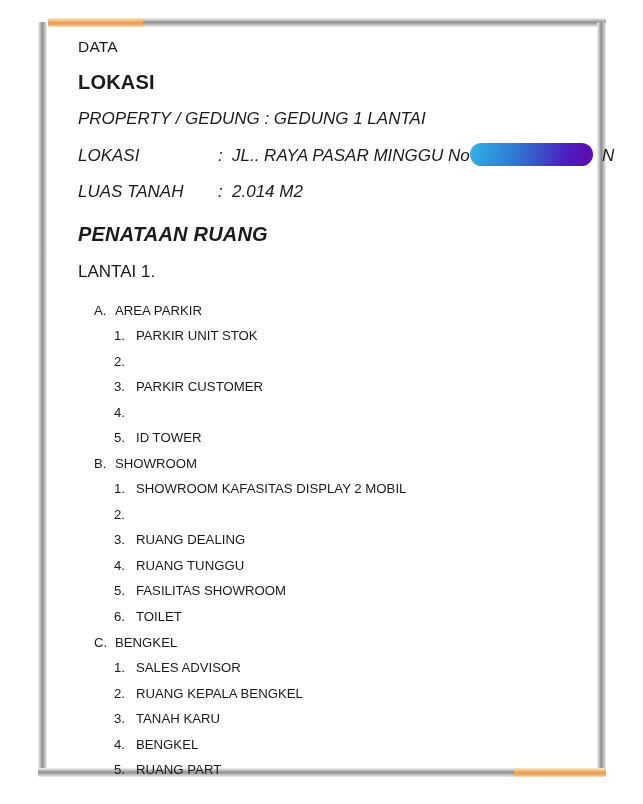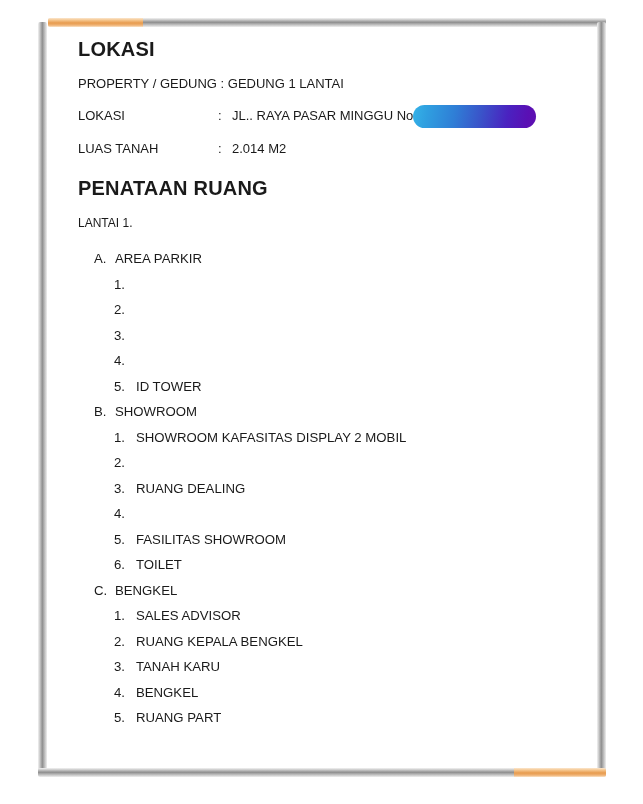--- a/index.html
+++ b/index.html
@@ -111,27 +111,29 @@
   }
   .section-title {
     font-size: 20px;
     font-weight: 700;
     letter-spacing: 0.2px;
     margin: 0 0 17px 0;
     line-height: 1.1;
   }
   .section-title.second {
     margin: 21px 0 18px 0;
+    font-style: italic;
   }
 
   .meta-line {
-    font-size: 13px;
+    font-size: 17px;
     line-height: 1.1;
     margin: 8px 0 18px 0;
     white-space: nowrap;
+    font-style: italic;
   }
   .meta-line .lbl {
     display: inline-block;
   }
   .meta-line.cols .lbl {
     width: 140px;
   }
   .meta-line .sep {
     display: inline-block;
     width: 14px;
@@ -154,21 +156,21 @@
     top: -4px;
     width: 123px;
     height: 23px;
     border-radius: 12px;
     background: linear-gradient(100deg,
         #35b3e8 0%, #2f9fe0 12%, #2f7ed6 34%,
         #3a53c9 55%, #4a22c0 76%, #5a0fb4 92%, #5e10b0 100%);
   }
 
   .subhead {
-    font-size: 12px;
+    font-size: 17px;
     line-height: 1.1;
     margin: 0 0 22px 0;
   }
 
   
   .outline {
     margin: 0;
   }
   .group {
     margin: 0 0 0 0;
@@ -207,20 +209,21 @@
 
 <div class="rail rail-top"></div>
 <div class="rail rail-top-accent"></div>
 <div class="rail rail-left"></div>
 <div class="rail rail-right"></div>
 <div class="rail rail-bottom"></div>
 <div class="rail rail-bottom-accent"></div>
 
 <div class="doc-body">
 
+  <div class="kicker">DATA</div>
 
   <div class="section-title">LOKASI</div>
 
   <div class="meta-line">PROPERTY / GEDUNG : GEDUNG 1 LANTAI</div>
 
   <div class="meta-line cols">
     <span class="lbl">LOKASI</span><span class="sep">:</span><span class="val">JL.. RAYA PASAR MINGGU No</span><span class="addr-wrap"><span class="redaction-pill"></span><span style="visibility:hidden">&nbsp;&nbsp;&nbsp;&nbsp;&nbsp;&nbsp;&nbsp;&nbsp;&nbsp;&nbsp;&nbsp;&nbsp;&nbsp;&nbsp;&nbsp;&nbsp;&nbsp;&nbsp;&nbsp;&nbsp;&nbsp;&nbsp;&nbsp;&nbsp;&nbsp;&nbsp;&nbsp;&nbsp;</span></span><span class="val">N</span>
   </div>
 
   <div class="meta-line cols">
@@ -234,26 +237,28 @@
 
   <div class="outline">
 
     <div class="group">
       <div class="group-row">
         <span class="marker">A.</span>
         <span class="row-text">AREA PARKIR</span>
       </div>
       <div class="sub-row">
         <span class="marker">1.</span>
+        <span class="row-text">PARKIR UNIT STOK</span>
       </div>
       <div class="sub-row">
         <span class="marker">2.</span>
       </div>
       <div class="sub-row">
         <span class="marker">3.</span>
+        <span class="row-text">PARKIR CUSTOMER</span>
       </div>
       <div class="sub-row">
         <span class="marker">4.</span>
       </div>
       <div class="sub-row">
         <span class="marker">5.</span>
         <span class="row-text">ID TOWER</span>
       </div>
     </div>
 
@@ -268,20 +273,21 @@
       </div>
       <div class="sub-row">
         <span class="marker">2.</span>
       </div>
       <div class="sub-row">
         <span class="marker">3.</span>
         <span class="row-text">RUANG DEALING</span>
       </div>
       <div class="sub-row">
         <span class="marker">4.</span>
+        <span class="row-text">RUANG TUNGGU</span>
       </div>
       <div class="sub-row">
         <span class="marker">5.</span>
         <span class="row-text">FASILITAS SHOWROOM</span>
       </div>
       <div class="sub-row">
         <span class="marker">6.</span>
         <span class="row-text">TOILET</span>
       </div>
     </div>

